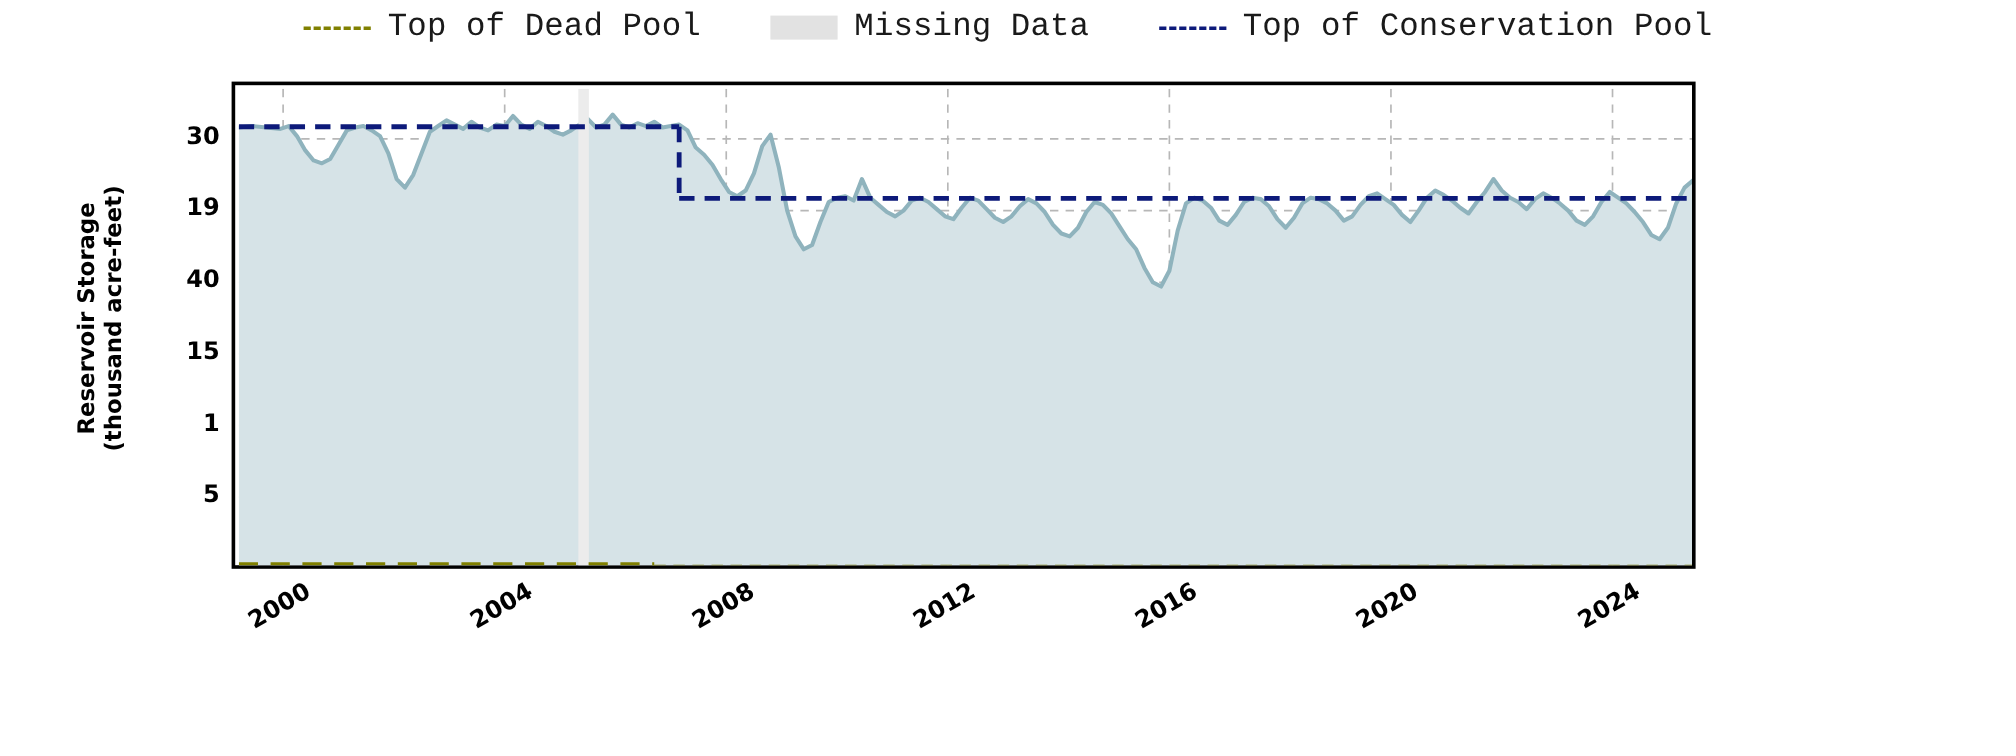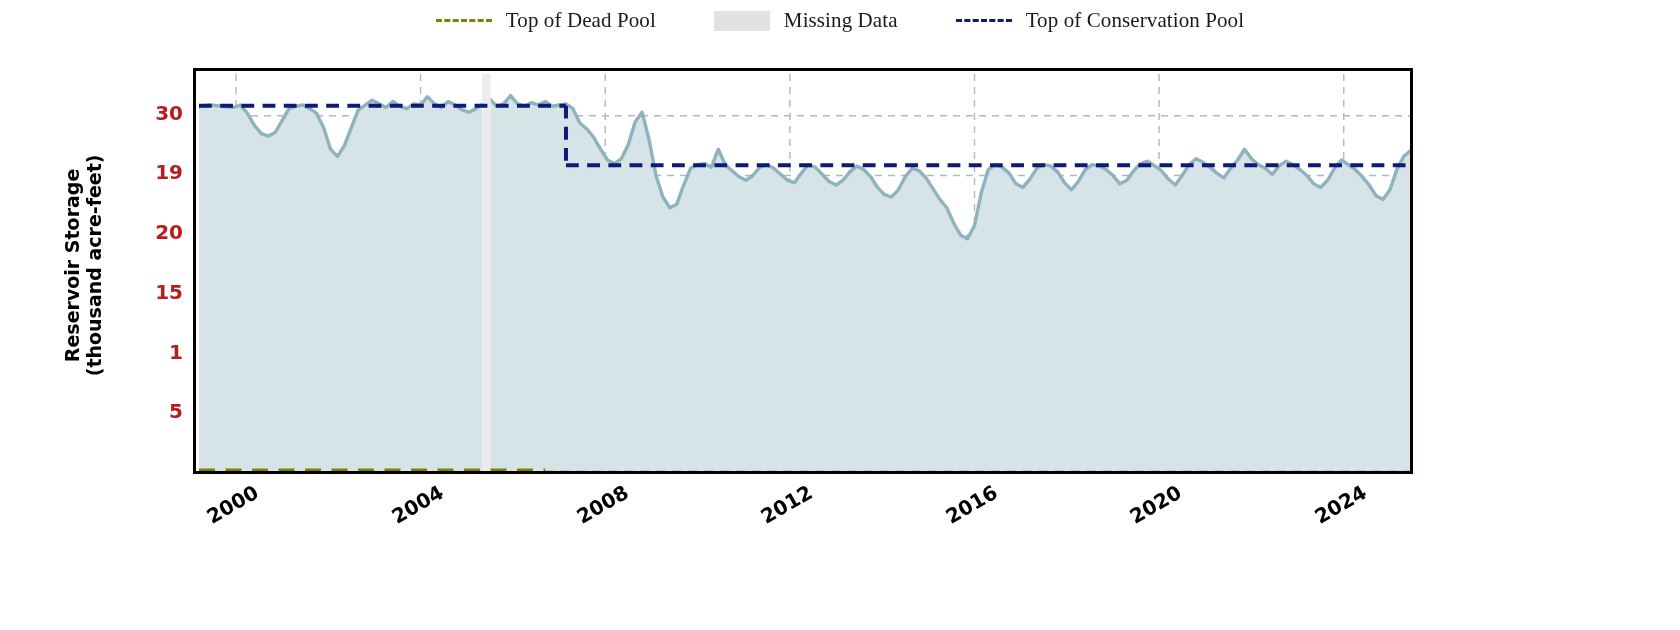--- a/index.html
+++ b/index.html
@@ -29,22 +29,22 @@
     justify-content: center;
     align-items: center;
     gap: 58px;
   }
   .legend-entry {
     display: flex;
     align-items: center;
     gap: 14px;
   }
   .legend-label {
-    font-family: Liberation Serif, serif;
-    font-size: 21px;
+    font-family: Liberation Mono, monospace;
+    font-size: 27px;
     color: #1a1a1a;
     white-space: nowrap;
     letter-spacing: .1px;
   }
   .legend-swatch-line {
     width: 56px;
     height: 0;
     border-top-width: 3.5px;
     border-top-style: dashed;
   }
@@ -98,21 +98,21 @@
 
   
   .ytick {
     position: absolute;
     right: 0;
     width: 46px;
     text-align: right;
     font-family: "DejaVu Sans", sans-serif;
     font-size: 20px;
     font-weight: bold;
-    color: #b91c1c;
+    color: #000000;
     transform: translateY(-50%);
   }
   #yticks {
     position: absolute;
     left: 127px;
     top: 68px;
     width: 56px;
     height: 406px;
   }
   #xticks {
@@ -165,21 +165,21 @@
     <div class="rot">
       <div>Reservoir Storage</div>
       <div>(thousand acre-feet)</div>
     </div>
   </div>
 
   <div id="yticks">
       <div class="ytick" style="top: 343.299px;">5</div>
       <div class="ytick" style="top: 283.597px;">1</div>
       <div class="ytick" style="top: 223.896px;">15</div>
-      <div class="ytick" style="top: 164.194px;">20</div>
+      <div class="ytick" style="top: 164.194px;">40</div>
       <div class="ytick" style="top: 104.493px;">19</div>
       <div class="ytick" style="top: 44.791px;">30</div>
     </div>
 
   <div id="plot">
     <div id="plot-inner">
         <svg width="1214" height="400" viewBox="0 0 1214 400" style="position: absolute; left: 3px; top: 3px;">
           <g>
             <line x1="0" x2="1214" y1="340.2985074626866" y2="340.2985074626866" stroke="#b7b7b7" stroke-width="1.4" stroke-dasharray="7,6"></line>
             <line x1="0" x2="1214" y1="280.5970149253732" y2="280.5970149253732" stroke="#b7b7b7" stroke-width="1.4" stroke-dasharray="7,6"></line>

